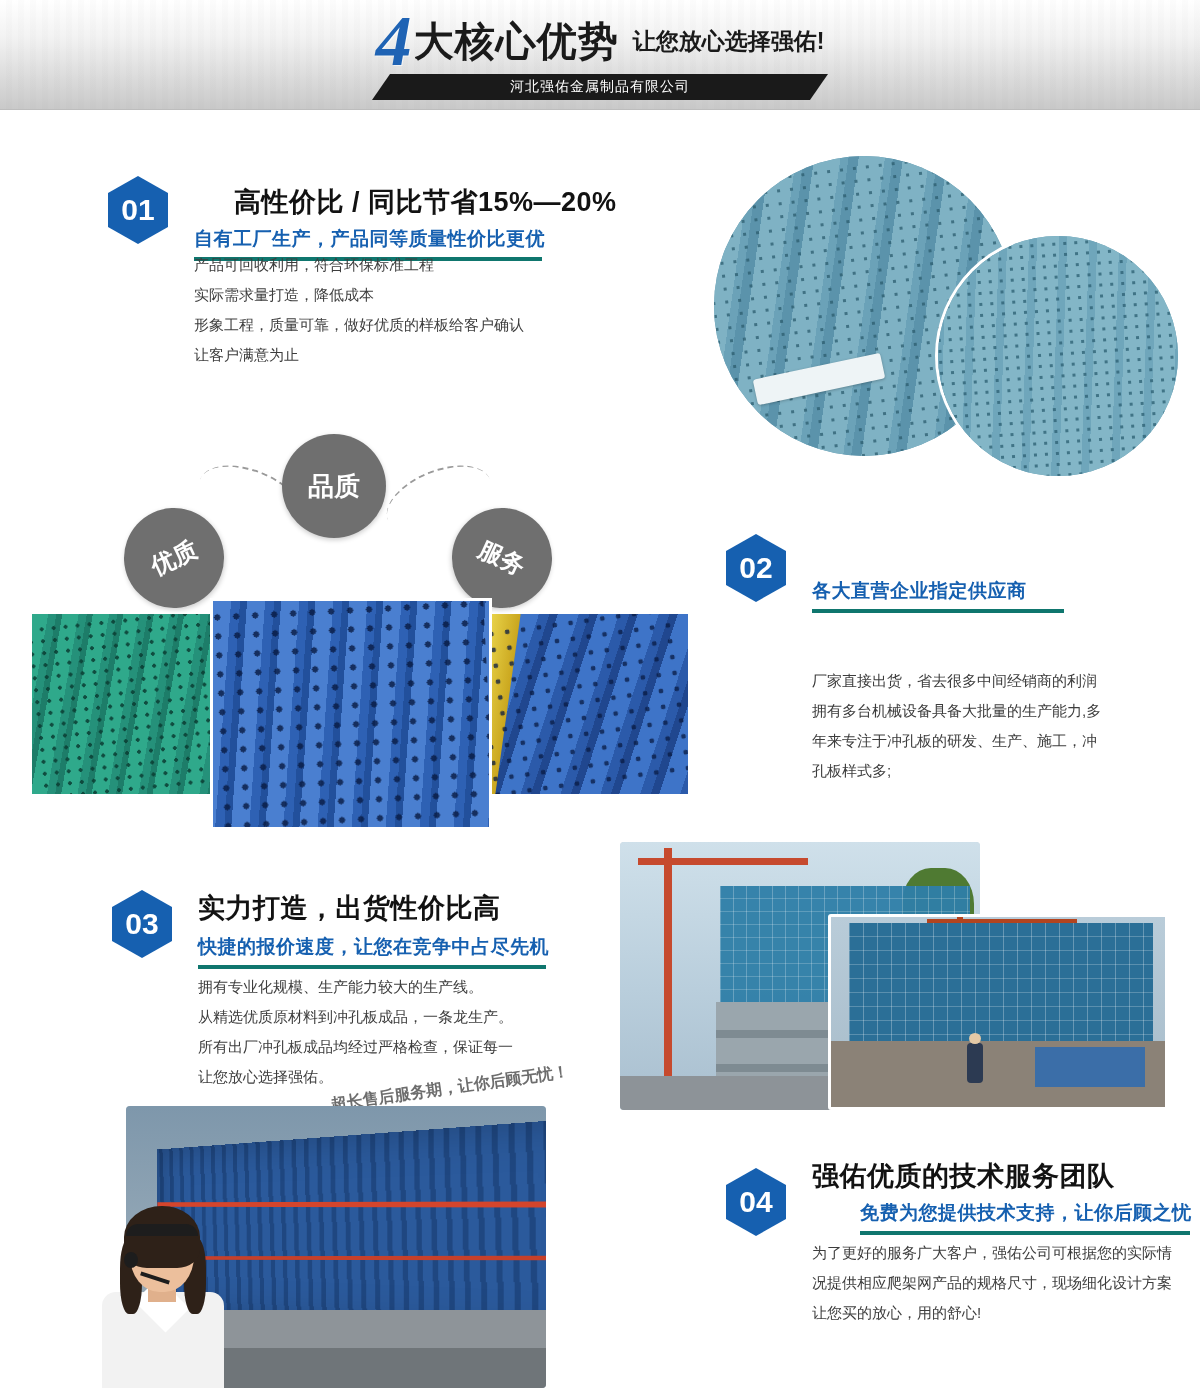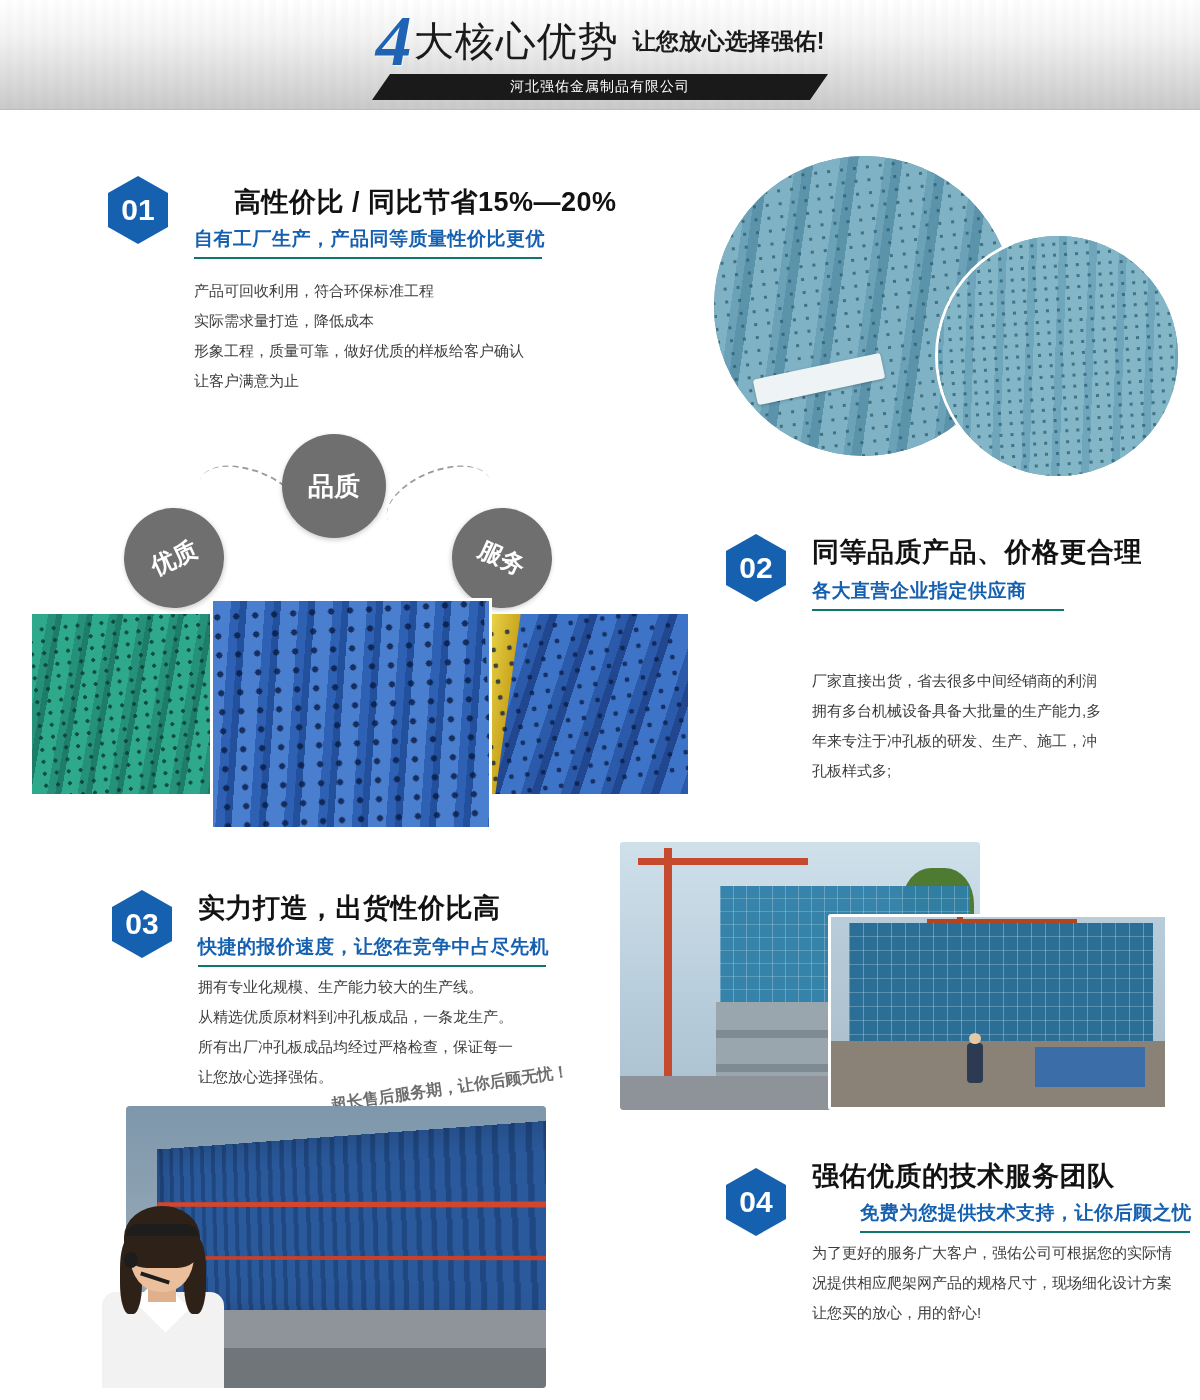--- a/index.html
+++ b/index.html
@@ -37,21 +37,21 @@
   .big-four{
     font-family:"Liberation Serif","DejaVu Serif",serif;
     font-size:72px; font-weight:bold; font-style:italic;
     color:#1f63b4;
     line-height:62px;
     letter-spacing:-2px;
     text-shadow: 1px 1px 0 rgba(255,255,255,.6);
     margin-right:4px;
   }
   .head-main{
-    font-size:40px; font-weight:normal; color:#1a1a1a;
+    font-size:40px; font-weight:bold; color:#1a1a1a;
     letter-spacing:1px;
     line-height:50px;
   }
   .head-sub{
     font-size:23px; font-weight:bold; color:#1a1a1a;
     margin-left:14px;
     line-height:50px;
   }
   .head-bar{
     position:relative;
@@ -91,21 +91,21 @@
     position:absolute;
     font-size:27px; font-weight:bold; color:#121212; letter-spacing:0.5px;
     white-space:nowrap;
   }
   .title-sub{
     position:absolute;
     font-size:19px; font-weight:bold; color:#1660b0; letter-spacing:0.5px;
     white-space:nowrap;
   }
   .title-sub.underline{
-    border-bottom:2px solid #0f766e;
+    border-bottom:4px solid #0f766e;
     padding-bottom:5px;
   }
   .body-text{
     position:absolute;
     font-size:15px; color:#3d3d3d; line-height:30px;
   }
   .body-text p{ white-space:nowrap; }
 
   
   .photo{ position:absolute; overflow:hidden; background:#c8d6dd; }
@@ -281,21 +281,21 @@
         <span>河北强佑金属制品有限公司</span>
       </div>
     </div>
   </div>
 
   <div class="hexnum" style="left:108px; top:176px;">
     <span>01</span>
   </div>
   <div class="title-main" style="left:194px; top:184px;margin-left:40px;">高性价比 / 同比节省15%—20%</div>
   <div class="title-sub underline" style="left:194px; top:226px; width:348px;">自有工厂生产，产品同等质量性价比更优</div>
-  <div class="body-text" style="left:194px; top:276px;">
+  <div class="body-text" style="left:194px; top:250px;">
     <p>产品可回收利用，符合环保标准工程</p>
     <p>实际需求量打造，降低成本</p>
     <p>形象工程，质量可靠，做好优质的样板给客户确认</p>
     <p>让客户满意为止</p>
   </div>
 
   <div class="circ-big">
     <div class="sheet-a"></div>
     <div class="dots-a"></div>
     <div class="strip-white"></div>
@@ -327,21 +327,20 @@
       <div class="dots"></div>
   </div>
   <div class="photo img-blue">
     <div class="bg"></div>
       <div class="dots"></div>
   </div>
 
   <div class="hexnum" style="left:726px; top:534px;">
     <span>02</span>
   </div>
-  <div class="title-main" style="left:812px; top:534px;">同等品质产品、价格更合理</div>
   <div class="title-sub underline" style="left:812px; top:578px; width:252px;">各大直营企业指定供应商</div>
   <div class="body-text" style="left:812px; top:618px;margin-top:48px;">
     <p>厂家直接出货，省去很多中间经销商的利润</p>
     <p>拥有多台机械设备具备大批量的生产能力,多</p>
     <p>年来专注于冲孔板的研发、生产、施工，冲</p>
     <p>孔板样式多;</p>
   </div>
 
   <div class="hexnum" style="left:112px; top:890px;">
     <span>03</span>

